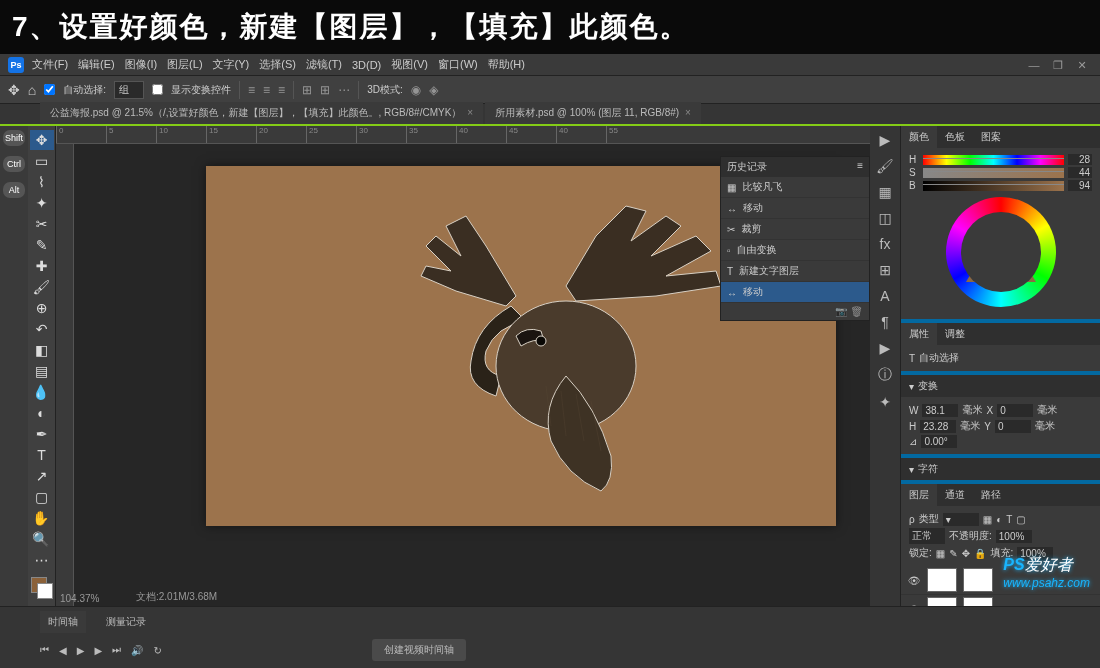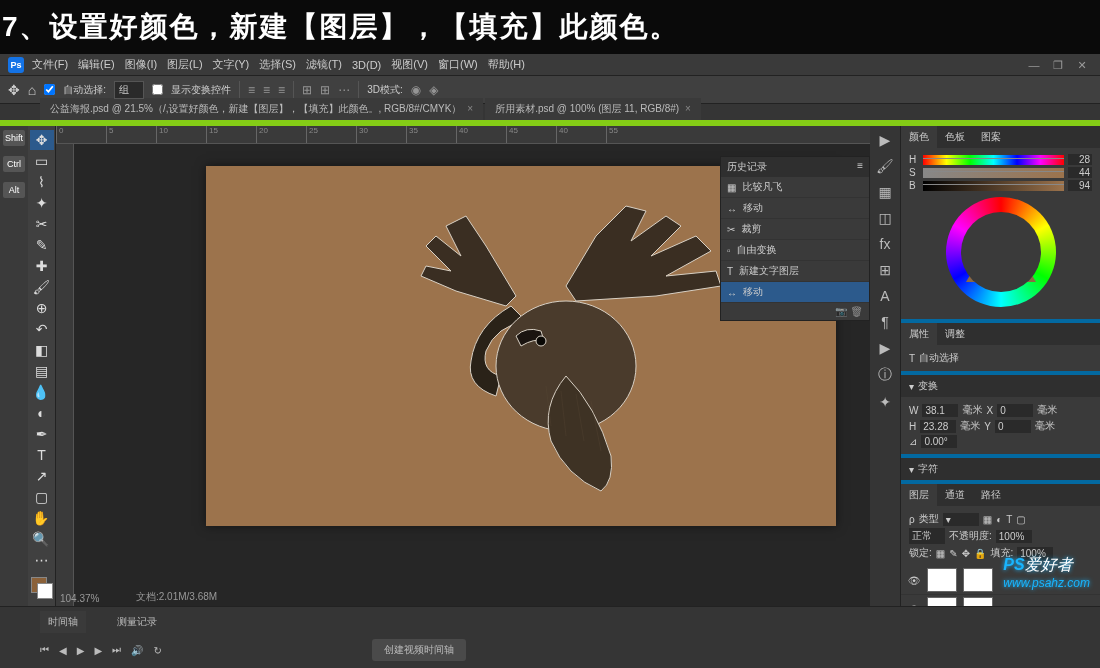--- a/index.html
+++ b/index.html
@@ -1,35 +1,35 @@
 <!DOCTYPE html>
 <html><head>
 <meta charset="utf-8">
 <style>
 *{margin:0;padding:0;box-sizing:border-box;font-family:"Microsoft YaHei",sans-serif;user-select:none}
 body{width:1100px;height:668px;background:#323232;overflow:hidden;position:relative}
-.instruction{background:#0a0a0a;color:#fff;font-size:28px;font-weight:bold;padding:8px 2px;letter-spacing:2px}
+.instruction{background:#0a0a0a;color:#fff;font-size:28px;font-weight:bold;padding:8px 12px;letter-spacing:2px}
 .menubar{background:#3a3a3a;border-bottom:1px solid #222;display:flex;align-items:center;height:22px;padding:0 8px;color:#ccc;font-size:11px}
 .menubar .ps-logo{width:16px;height:16px;background:#1473e6;border-radius:3px;margin-right:8px;display:flex;align-items:center;justify-content:center;color:#fff;font-size:9px;font-weight:bold}
 .menubar span{margin-right:10px;cursor:pointer}
 .win-controls{margin-left:auto;display:flex;gap:4px}
 .win-controls div{width:20px;height:12px;color:#999;font-size:11px;text-align:center}
 .optbar{background:#404040;height:28px;display:flex;align-items:center;padding:0 8px;color:#ccc;font-size:10px;border-bottom:1px solid #222;gap:8px}
 .optbar .tool-ico{font-size:14px}
 .optbar input[type=checkbox]{width:11px;height:11px}
 .optbar .dd{background:#2a2a2a;border:1px solid #555;padding:1px 14px 1px 4px;position:relative}
 .optbar .sep{width:1px;height:18px;background:#555}
 .optbar .ico{opacity:.6;font-size:12px}
-.tabbar{background:#353535;height:22px;display:flex;align-items:flex-end;padding-left:40px;font-size:10px;color:#bbb;border-bottom:6px solid #84cc16}
+.tabbar{background:#353535;height:22px;display:flex;align-items:flex-end;padding-left:40px;font-size:10px;color:#bbb;border-bottom:2px solid #84cc16}
 .tab{padding:4px 10px;background:#3a3a3a;margin-right:2px;cursor:pointer;white-space:nowrap}
 .tab.active{background:#2b2b2b;color:#fff}
 .tab .x{margin-left:6px;opacity:.6}
 .workspace{display:flex;height:480px;background:#2b2b2b}
 .modbar{width:28px;background:#3a3a3a;display:flex;flex-direction:column;align-items:center;padding-top:4px}
-.modkey{color:#fff;font-size:9px;background:#555;border-radius:2px;padding:3px 2px;margin-bottom:10px;width:22px;text-align:center}
+.modkey{color:#fff;font-size:9px;background:#555;border-radius:7px;padding:3px 2px;margin-bottom:10px;width:22px;text-align:center}
 .toolbar{width:28px;background:#404040;border-right:1px solid #222;display:flex;flex-direction:column;align-items:center;padding-top:4px;gap:1px}
 .tool{width:24px;height:20px;color:#ddd;font-size:14px;display:flex;align-items:center;justify-content:center;cursor:pointer}
 .tool.sel{background:#2c5a8c}
 .swatch{margin-top:6px}
 .swatch .fg{width:16px;height:16px;background:#8b6139;border:1px solid #888}
 .swatch .bg{width:16px;height:16px;background:#fff;border:1px solid #888;margin-top:-10px;margin-left:6px}
 .canvas-area{flex:1;background:#262626;position:relative;overflow:hidden}
 .ruler-h{height:18px;background:#3a3a3a;border-bottom:1px solid #555;color:#888;font-size:8px;display:flex;overflow:hidden}
 .ruler-h span{flex:0 0 50px;border-left:1px solid #666;padding-left:2px}
 .ruler-v{position:absolute;left:0;top:18px;bottom:0;width:18px;background:#3a3a3a;border-right:1px solid #555}
@@ -59,21 +59,21 @@
 .sect{border-top:4px solid #0369a1}
 .sect-hdr{padding:4px 8px;background:#2f2f2f;display:flex;align-items:center;gap:4px}
 .sect-body{padding:4px 8px}
 .prop-row{display:flex;align-items:center;gap:4px;margin:2px 0}
 .prop-row .fld{background:#2a2a2a;padding:1px 3px;min-width:36px}
 .layers{flex:1;overflow:auto}
 .layer-row{display:flex;align-items:center;padding:2px 6px;gap:6px;border-bottom:1px solid #333}
 .eye{width:14px;text-align:center}
 .thumb{width:30px;height:24px;background:#fff;border:1px solid #666}
 .timeline{background:#353535;height:70px;border-top:1px solid #222;color:#bbb;font-size:10px;padding:4px 40px}
-.timeline .tabs{display:flex;gap:23px}
+.timeline .tabs{display:flex;gap:12px}
 .timeline .controls{display:flex;gap:10px;margin-top:6px;align-items:center}
 .timeline .btn{background:#4a4a4a;padding:4px 12px;border-radius:3px;margin-left:200px}
 .watermark{position:absolute;right:10px;bottom:78px;color:#fff;font-size:16px;font-style:italic;text-shadow:0 0 4px #19b5fe}
 .watermark .ps{color:#19b5fe;font-weight:bold}
 .watermark .url{font-size:12px;display:block;color:#19b5fe}
 svg{display:block}
 </style>
 </head>
 <body>
 

